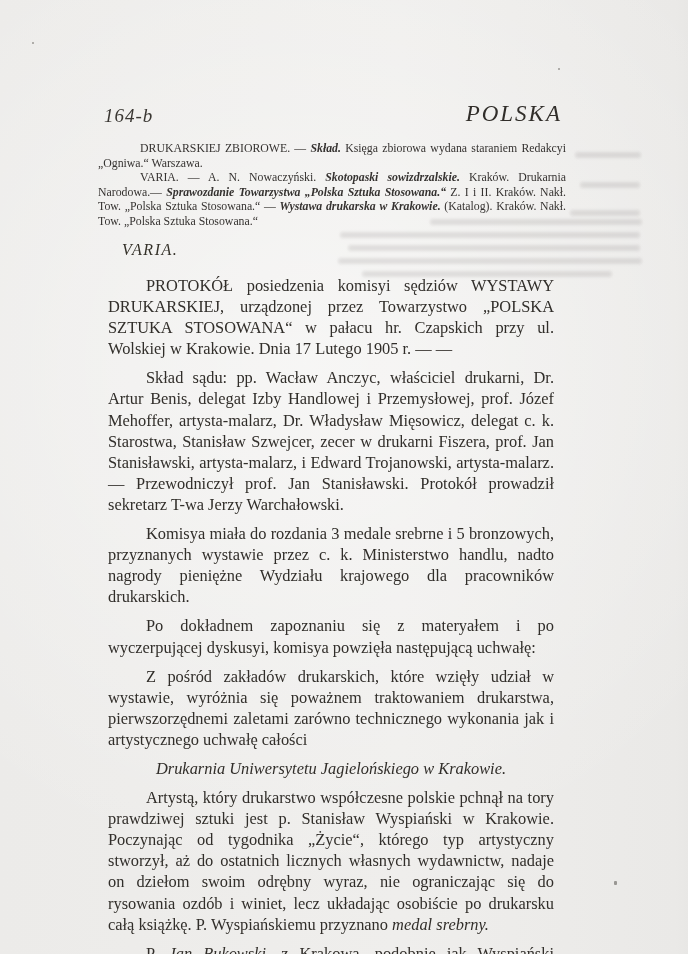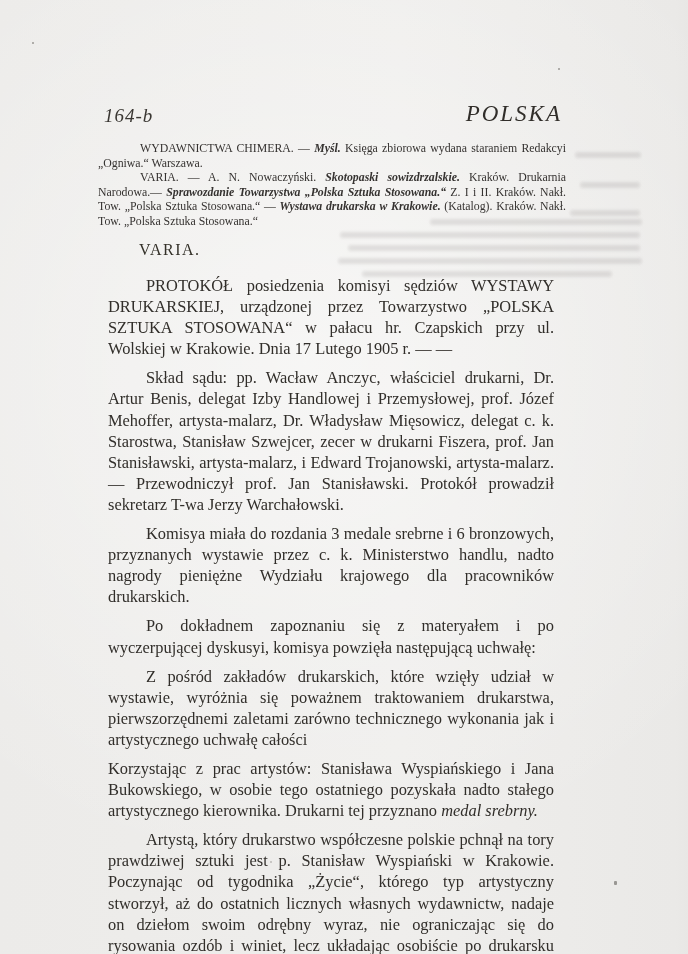--- a/index.html
+++ b/index.html
@@ -37,22 +37,22 @@
   }
   
   .frontmatter{
     position:absolute;left:98px;top:141px;width:468px;
     font-size:11.8px;line-height:14.6px;text-align:justify;
     color:#353230;
   }
   .frontmatter p{margin:0;}
   
   .section-heading{
-    position:absolute;left:139px;top:241px;
-    font-size:16px;letter-spacing:1.5px;color:#343129;text-align:center;
+    position:absolute;left:122px;top:241px;
+    font-style:italic;font-size:16px;letter-spacing:1.5px;color:#343129;text-align:center;
   }
   
   .body-text{
     position:absolute;left:100px;top:267px;width:462px;
     font-size:16.4px;line-height:21.1px;text-align:justify;
     color:#312e2a;
   }
   .body-text p{margin:8px;}
   .para.indent{text-indent:38px;}
   .frontmatter .para.indent{text-indent:42px;}
@@ -87,33 +87,33 @@
     <div class="bleed-line" style="left:580px;top:182px;width:60px;"></div>
     <div class="bleed-line" style="left:570px;top:210px;width:70px;"></div>
     <div class="bleed-line" style="left:430px;top:219px;width:212px;"></div>
     <div class="bleed-line" style="left:340px;top:232px;width:300px;"></div>
     <div class="bleed-line" style="left:348px;top:245px;width:292px;"></div>
     <div class="bleed-line" style="left:338px;top:258px;width:304px;"></div>
     <div class="bleed-line" style="left:362px;top:271px;width:250px;"></div>
   </div>
 
   <div class="frontmatter">
-      <p class="para indent"><span class="seg-normal">WYDAWNICTWA CHIMERA. — </span><span class="seg-bolditalic">Myśl.</span><span class="seg-normal"> Księga zbiorowa wydana staraniem Redakcyi „Ogniwa.“ Warszawa.</span></p>
+      <p class="para indent"><span class="seg-normal">DRUKARSKIEJ ZBIOROWE. — </span><span class="seg-bolditalic">Skład.</span><span class="seg-normal"> Księga zbiorowa wydana staraniem Redakcyi „Ogniwa.“ Warszawa.</span></p>
       <p class="para indent"><span class="seg-normal">VARIA. — A. N. Nowaczyński. </span><span class="seg-bolditalic">Skotopaski sowizdrzalskie.</span><span class="seg-normal"> Kraków. Drukarnia Narodowa.— </span><span class="seg-bolditalic">Sprawozdanie Towarzystwa „Polska Sztuka Stosowana.“</span><span class="seg-normal"> Z. I i II. Kraków. Nakł. Tow. „Polska Sztuka Stosowana.“ — </span><span class="seg-bolditalic">Wystawa drukarska w Krakowie.</span><span class="seg-normal"> (Katalog). Kraków. Nakł. Tow. „Polska Sztuka Stosowana.“</span></p>
     </div>
 
   <div class="section-heading">VARIA.</div>
 
   <div class="body-text">
       <p class="para indent"><span class="seg-normal">PROTOKÓŁ posiedzenia komisyi sędziów WYSTAWY DRUKARSKIEJ, urządzonej przez Towarzystwo „POLSKA SZTUKA STOSOWANA“ w pałacu hr. Czapskich przy ul. Wolskiej w Krakowie.  Dnia 17 Lutego 1905 r. — —</span></p>
       <p class="para indent"><span class="seg-normal">Skład sądu: pp. Wacław Anczyc, właściciel drukarni, Dr. Artur Benis, delegat Izby Handlowej i Przemysłowej, prof. Józef Mehoffer, artysta-malarz, Dr. Władysław Mięsowicz, delegat c. k. Starostwa, Stanisław Szwejcer, zecer w drukarni Fiszera, prof. Jan Stanisławski, artysta-malarz, i Edward Trojanowski, artysta-malarz. — Przewodniczył prof. Jan Stanisławski.  Protokół prowadził sekretarz T-wa Jerzy Warchałowski.</span></p>
-      <p class="para indent"><span class="seg-normal">Komisya miała do rozdania 3 medale srebrne i 6 bronzowych, przyznanych wystawie przez c. k. Ministerstwo handlu, nadto nagrody pieniężne Wydziału krajowego dla pracowników drukarskich.</span></p>
+      <p class="para indent"><span class="seg-normal">Komisya miała do rozdania 3 medale srebrne i 5 bronzowych, przyznanych wystawie przez c. k. Ministerstwo handlu, nadto nagrody pieniężne Wydziału krajowego dla pracowników drukarskich.</span></p>
       <p class="para indent"><span class="seg-normal">Po dokładnem zapoznaniu się z materyałem i po wyczerpującej dyskusyi, komisya powzięła następującą uchwałę:</span></p>
       <p class="para indent"><span class="seg-normal">Z pośród zakładów drukarskich, które wzięły udział w wystawie, wyróżnia się poważnem traktowaniem drukarstwa, pierwszorzędnemi zaletami zarówno technicznego wykonania jak i artystycznego uchwałę całości</span></p>
-      <p class="para noindent"><span class="seg-normal">Korzystając z prac artystów: Stanisława Wyspiańskiego i Jana Bukowskiego, w osobie tego ostatniego pozyskała nadto stałego artystycznego kierownika.  Drukarni tej przyznano </span><span class="seg-italic">medal srebrny.</span></p>
+      <p class="para center"><span class="seg-italic">Drukarnia Uniwersytetu Jagielońskiego w Krakowie.</span></p>
       <p class="para indent"><span class="seg-normal">Artystą, który drukarstwo współczesne polskie pchnął na tory prawdziwej sztuki jest p. Stanisław Wyspiański w Krakowie.  Poczynając od tygodnika „Życie“, którego typ artystyczny stworzył, aż do ostatnich licznych własnych wydawnictw, nadaje on dziełom swoim odrębny wyraz, nie ograniczając się do rysowania ozdób i winiet, lecz układając osobiście po drukarsku całą książkę.  P. Wyspiańskiemu przyznano </span><span class="seg-italic">medal srebrny.</span></p>
       <p class="para indent"><span class="seg-normal">P. </span><span class="seg-italic">Jan Bukowski,</span><span class="seg-normal"> z Krakowa, podobnie jak Wyspiański pojmuje zadanie artysty w zakresie drukarstwa.  Poświęciwszy mu się</span></p>
     </div>
 
   <div>
     <div class="speck" style="left:32px;top:42px;"></div>
     <div class="speck" style="left:558px;top:68px;"></div>
     <div class="speck" style="left:270px;top:861px;opacity:.6;"></div>
     <div class="speck" style="left:614px;top:881px;width:3px;height:4px;border-radius:1px;"></div>
   </div>

